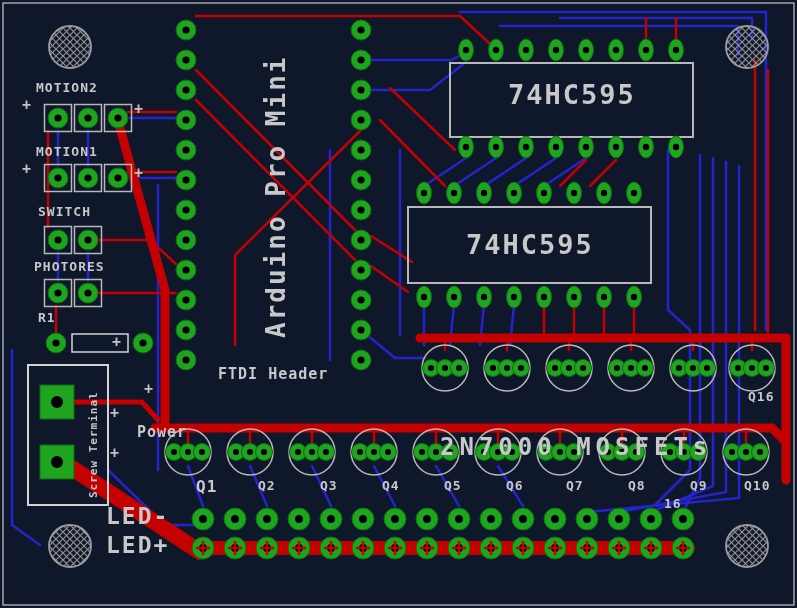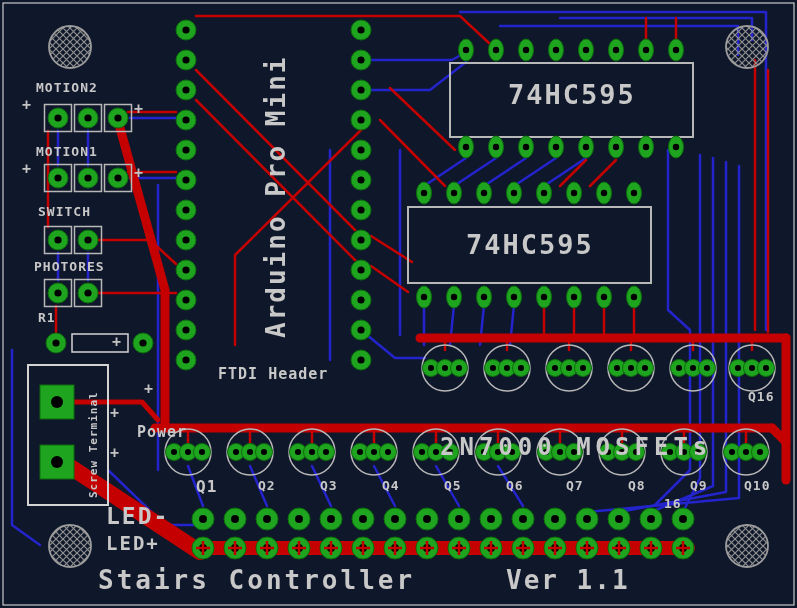--- a/index.html
+++ b/index.html
@@ -497,23 +497,21 @@
   <div class="lbl" style="left:38px;top:311px;font-size:13px;">R1</div>
 
   <div class="lbl vlabel" style="left:263px;top:338px;font-size:26px;letter-spacing:2px;">Arduino Pro Mini</div>
   <div class="lbl" style="left:218px;top:367px;font-size:15px;">FTDI Header</div>
   <div class="lbl" style="left:508px;top:81px;font-size:27px;letter-spacing:2px;">74HC595</div>
   <div class="lbl" style="left:466px;top:231px;font-size:27px;letter-spacing:2px;">74HC595</div>
   <div class="lbl" style="left:440px;top:391px;font-size:24px;letter-spacing:5px;margin-top:44px;">2N7000 MOSFETs</div>
   <div class="lbl" style="left:110px;top:425px;font-size:15px;padding-left:27px;">Power</div>
   <div class="lbl vlabel" style="left:88px;top:498px;font-size:11px;">Screw Terminal</div>
   <div class="lbl" style="left:106px;top:505px;font-size:23px;letter-spacing:2px;">LED-</div>
-  <div class="lbl" style="left:106px;top:534px;font-size:19px;letter-spacing:2px;">LED+</div>
-  <div class="lbl" style="left:98px;top:567px;font-size:26px;letter-spacing:3px;">Stairs Controller</div>
-  <div class="lbl" style="left:506px;top:567px;font-size:26px;letter-spacing:2px;">Ver 1.1</div>
+  <div class="lbl" style="left:106px;top:534px;font-size:23px;letter-spacing:2px;">LED+</div>
 
   <div class="lbl" style="left:196px;top:479px;font-size:16px;">Q1</div>
   <div class="lbl" style="left:258px;top:479px;font-size:13px;">Q2</div>
   <div class="lbl" style="left:320px;top:479px;font-size:13px;">Q3</div>
   <div class="lbl" style="left:382px;top:479px;font-size:13px;">Q4</div>
   <div class="lbl" style="left:444px;top:479px;font-size:13px;">Q5</div>
   <div class="lbl" style="left:506px;top:479px;font-size:13px;">Q6</div>
   <div class="lbl" style="left:566px;top:479px;font-size:13px;">Q7</div>
   <div class="lbl" style="left:628px;top:479px;font-size:13px;">Q8</div>
   <div class="lbl" style="left:690px;top:479px;font-size:13px;">Q9</div>

